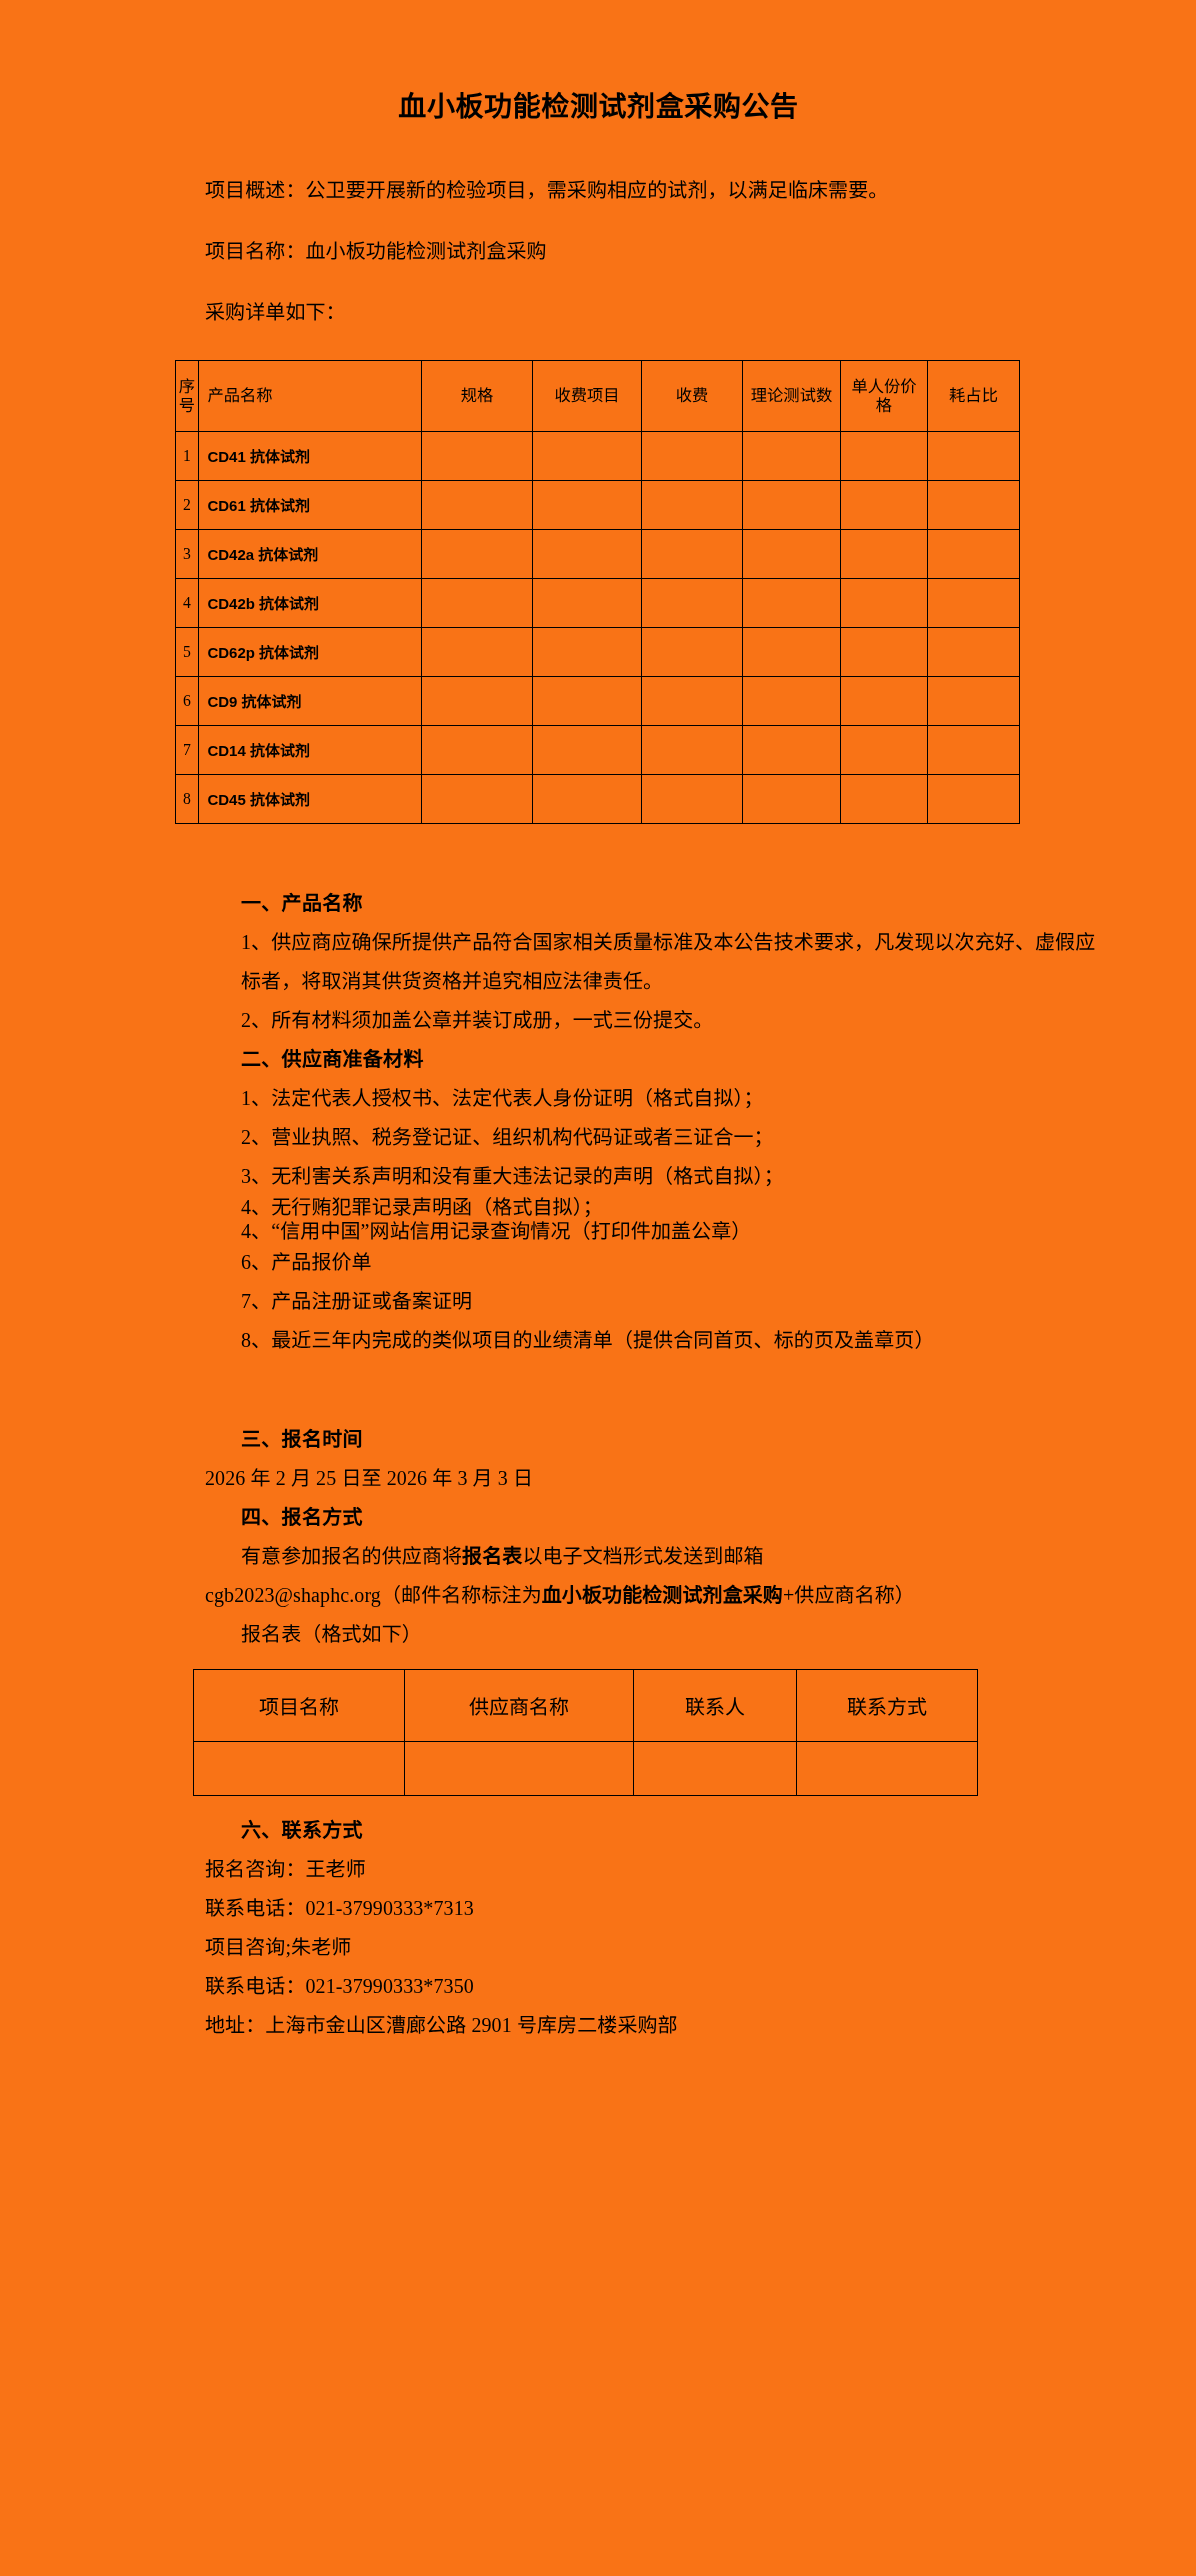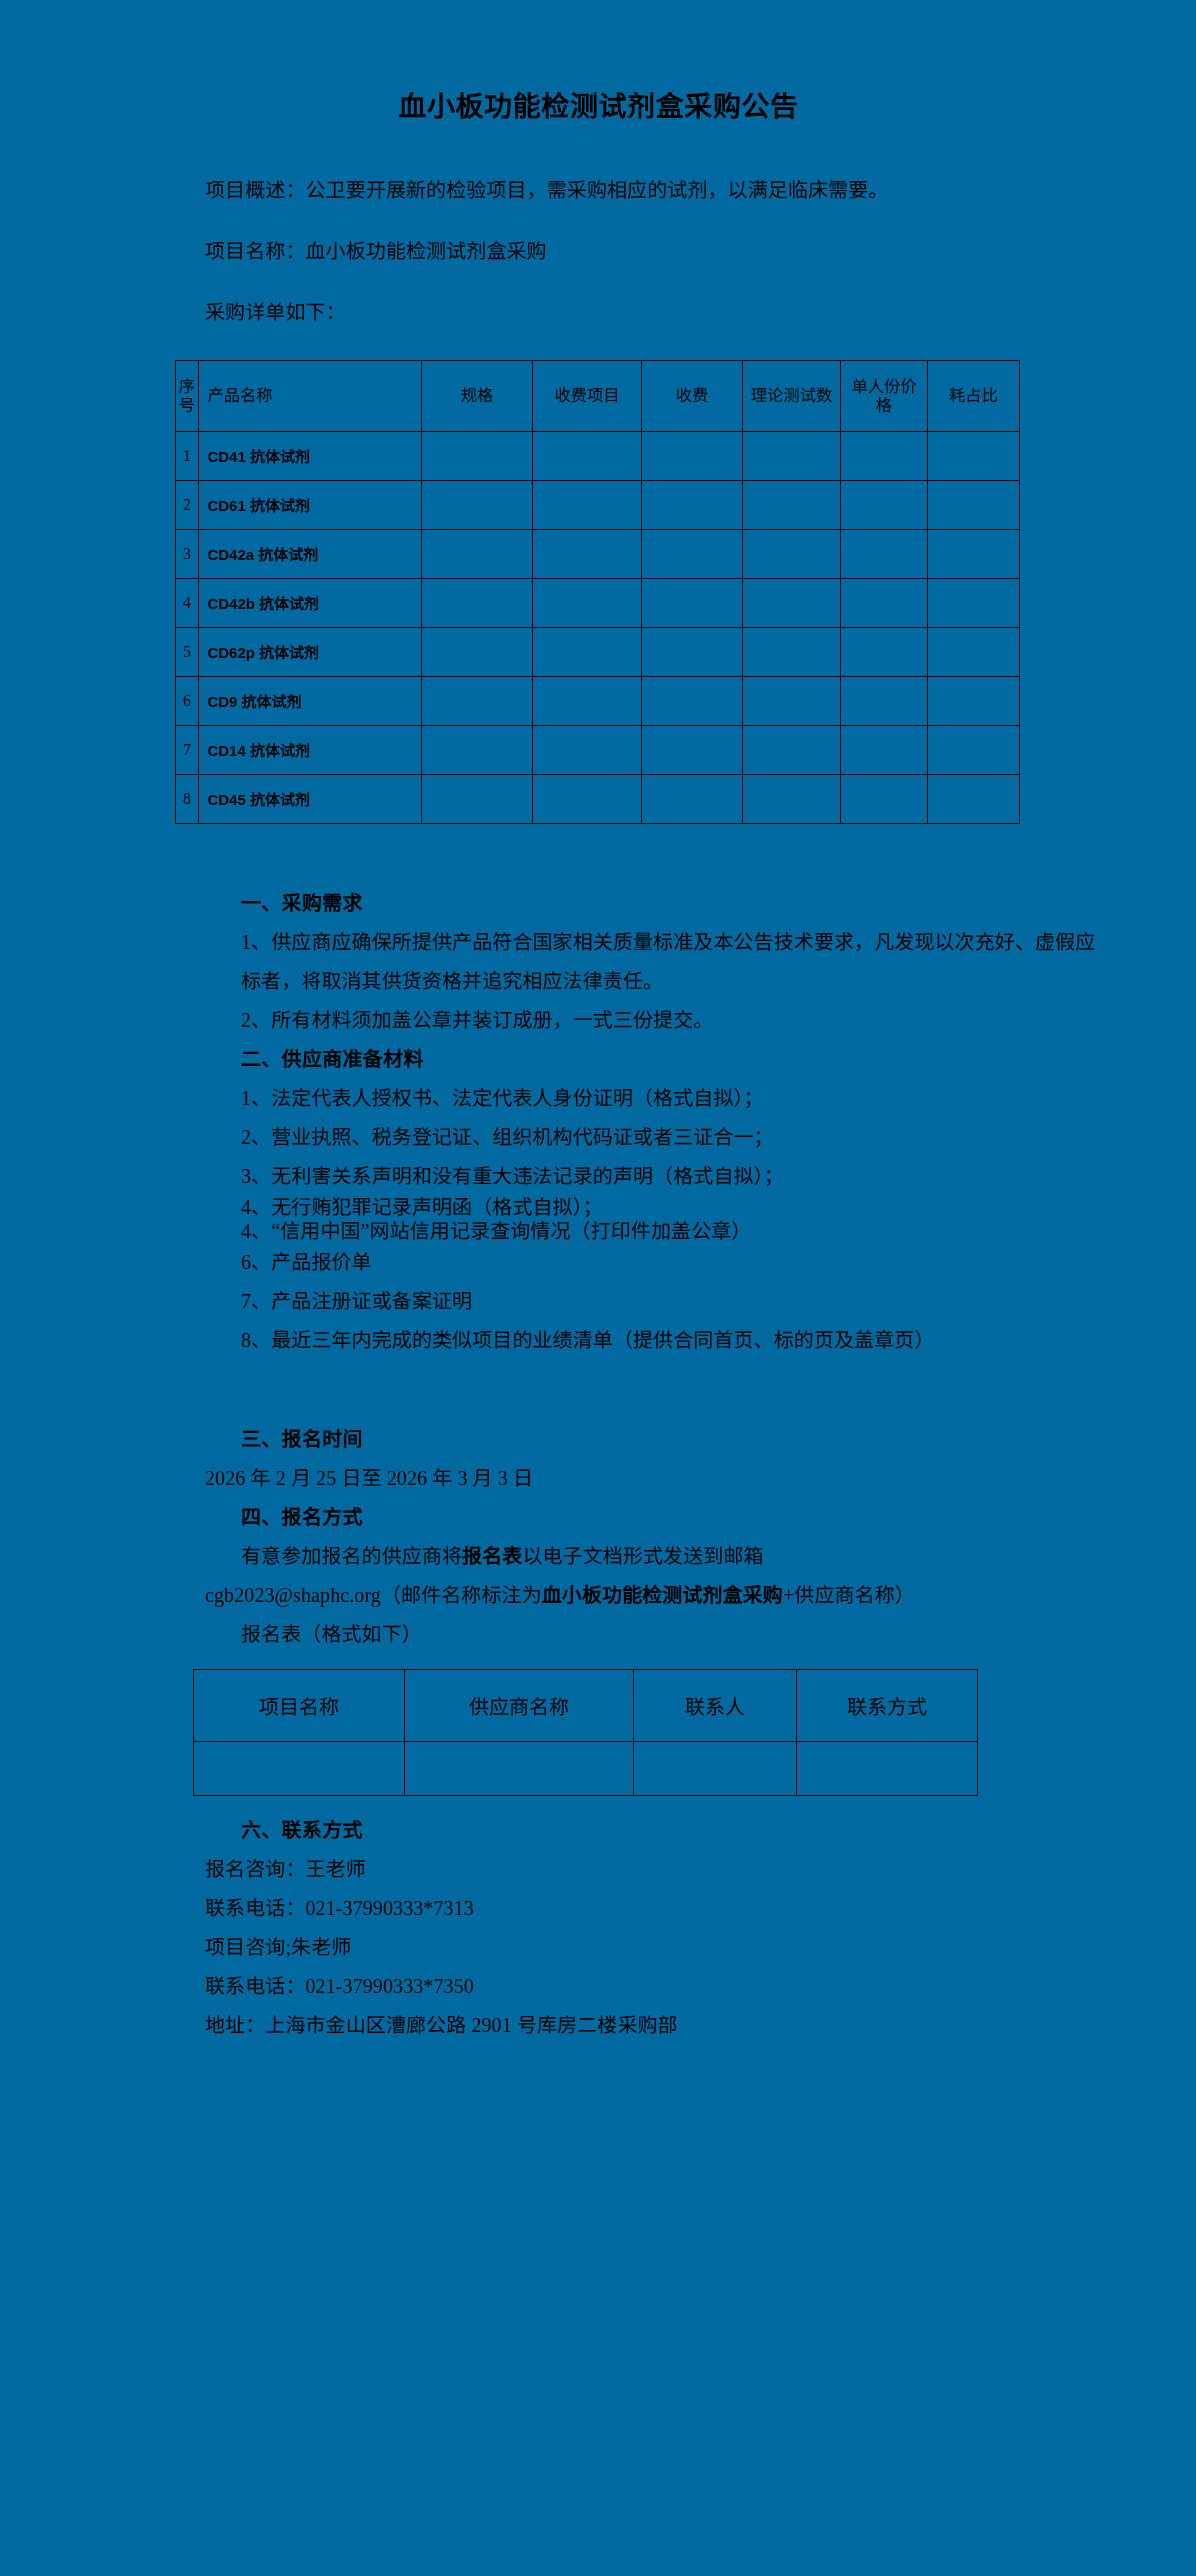--- a/index.html
+++ b/index.html
@@ -9,21 +9,21 @@
   }
   body {
     font-family: "Liberation Serif", "DejaVu Serif", serif;
     color: #000000;
   }
   .page {
     position: relative;
     width: 1197px;
     height: 2576px;
     margin: 0 auto;
-    background: #0369a1;
+    background: #f97316;
     overflow: hidden;
   }
   .doc {
     position: absolute;
     left: 0;
     top: 0;
     width: 1197px;
     padding: 0;
   }
 
@@ -267,21 +267,21 @@
             <td></td>
             <td></td>
             <td></td>
           </tr>
         </tbody>
       </table>
     </div>
 
     <div class="gap-lg"></div>
 
-    <p class="sec-head">一、采购需求</p>
+    <p class="sec-head">一、产品名称</p>
     <p class="item item-indent">1、供应商应确保所提供产品符合国家相关质量标准及本公告技术要求，凡发现以次充好、虚假应标者，将取消其供货资格并追究相应法律责任。</p>
     <p class="item item-indent">2、所有材料须加盖公章并装订成册，一式三份提交。</p>
 
     <p class="sec-head">二、供应商准备材料</p>
     <p class="item item-indent">1、法定代表人授权书、法定代表人身份证明（格式自拟）；</p>
     <p class="item item-indent">2、营业执照、税务登记证、组织机构代码证或者三证合一；</p>
     <p class="item item-indent">3、无利害关系声明和没有重大违法记录的声明（格式自拟）；</p>
     <p class="item item-indent tight">4、无行贿犯罪记录声明函（格式自拟）；</p>
     <p class="item item-indent tight">4、“信用中国”网站信用记录查询情况（打印件加盖公章）</p>
     <p class="item item-indent">6、产品报价单</p>

